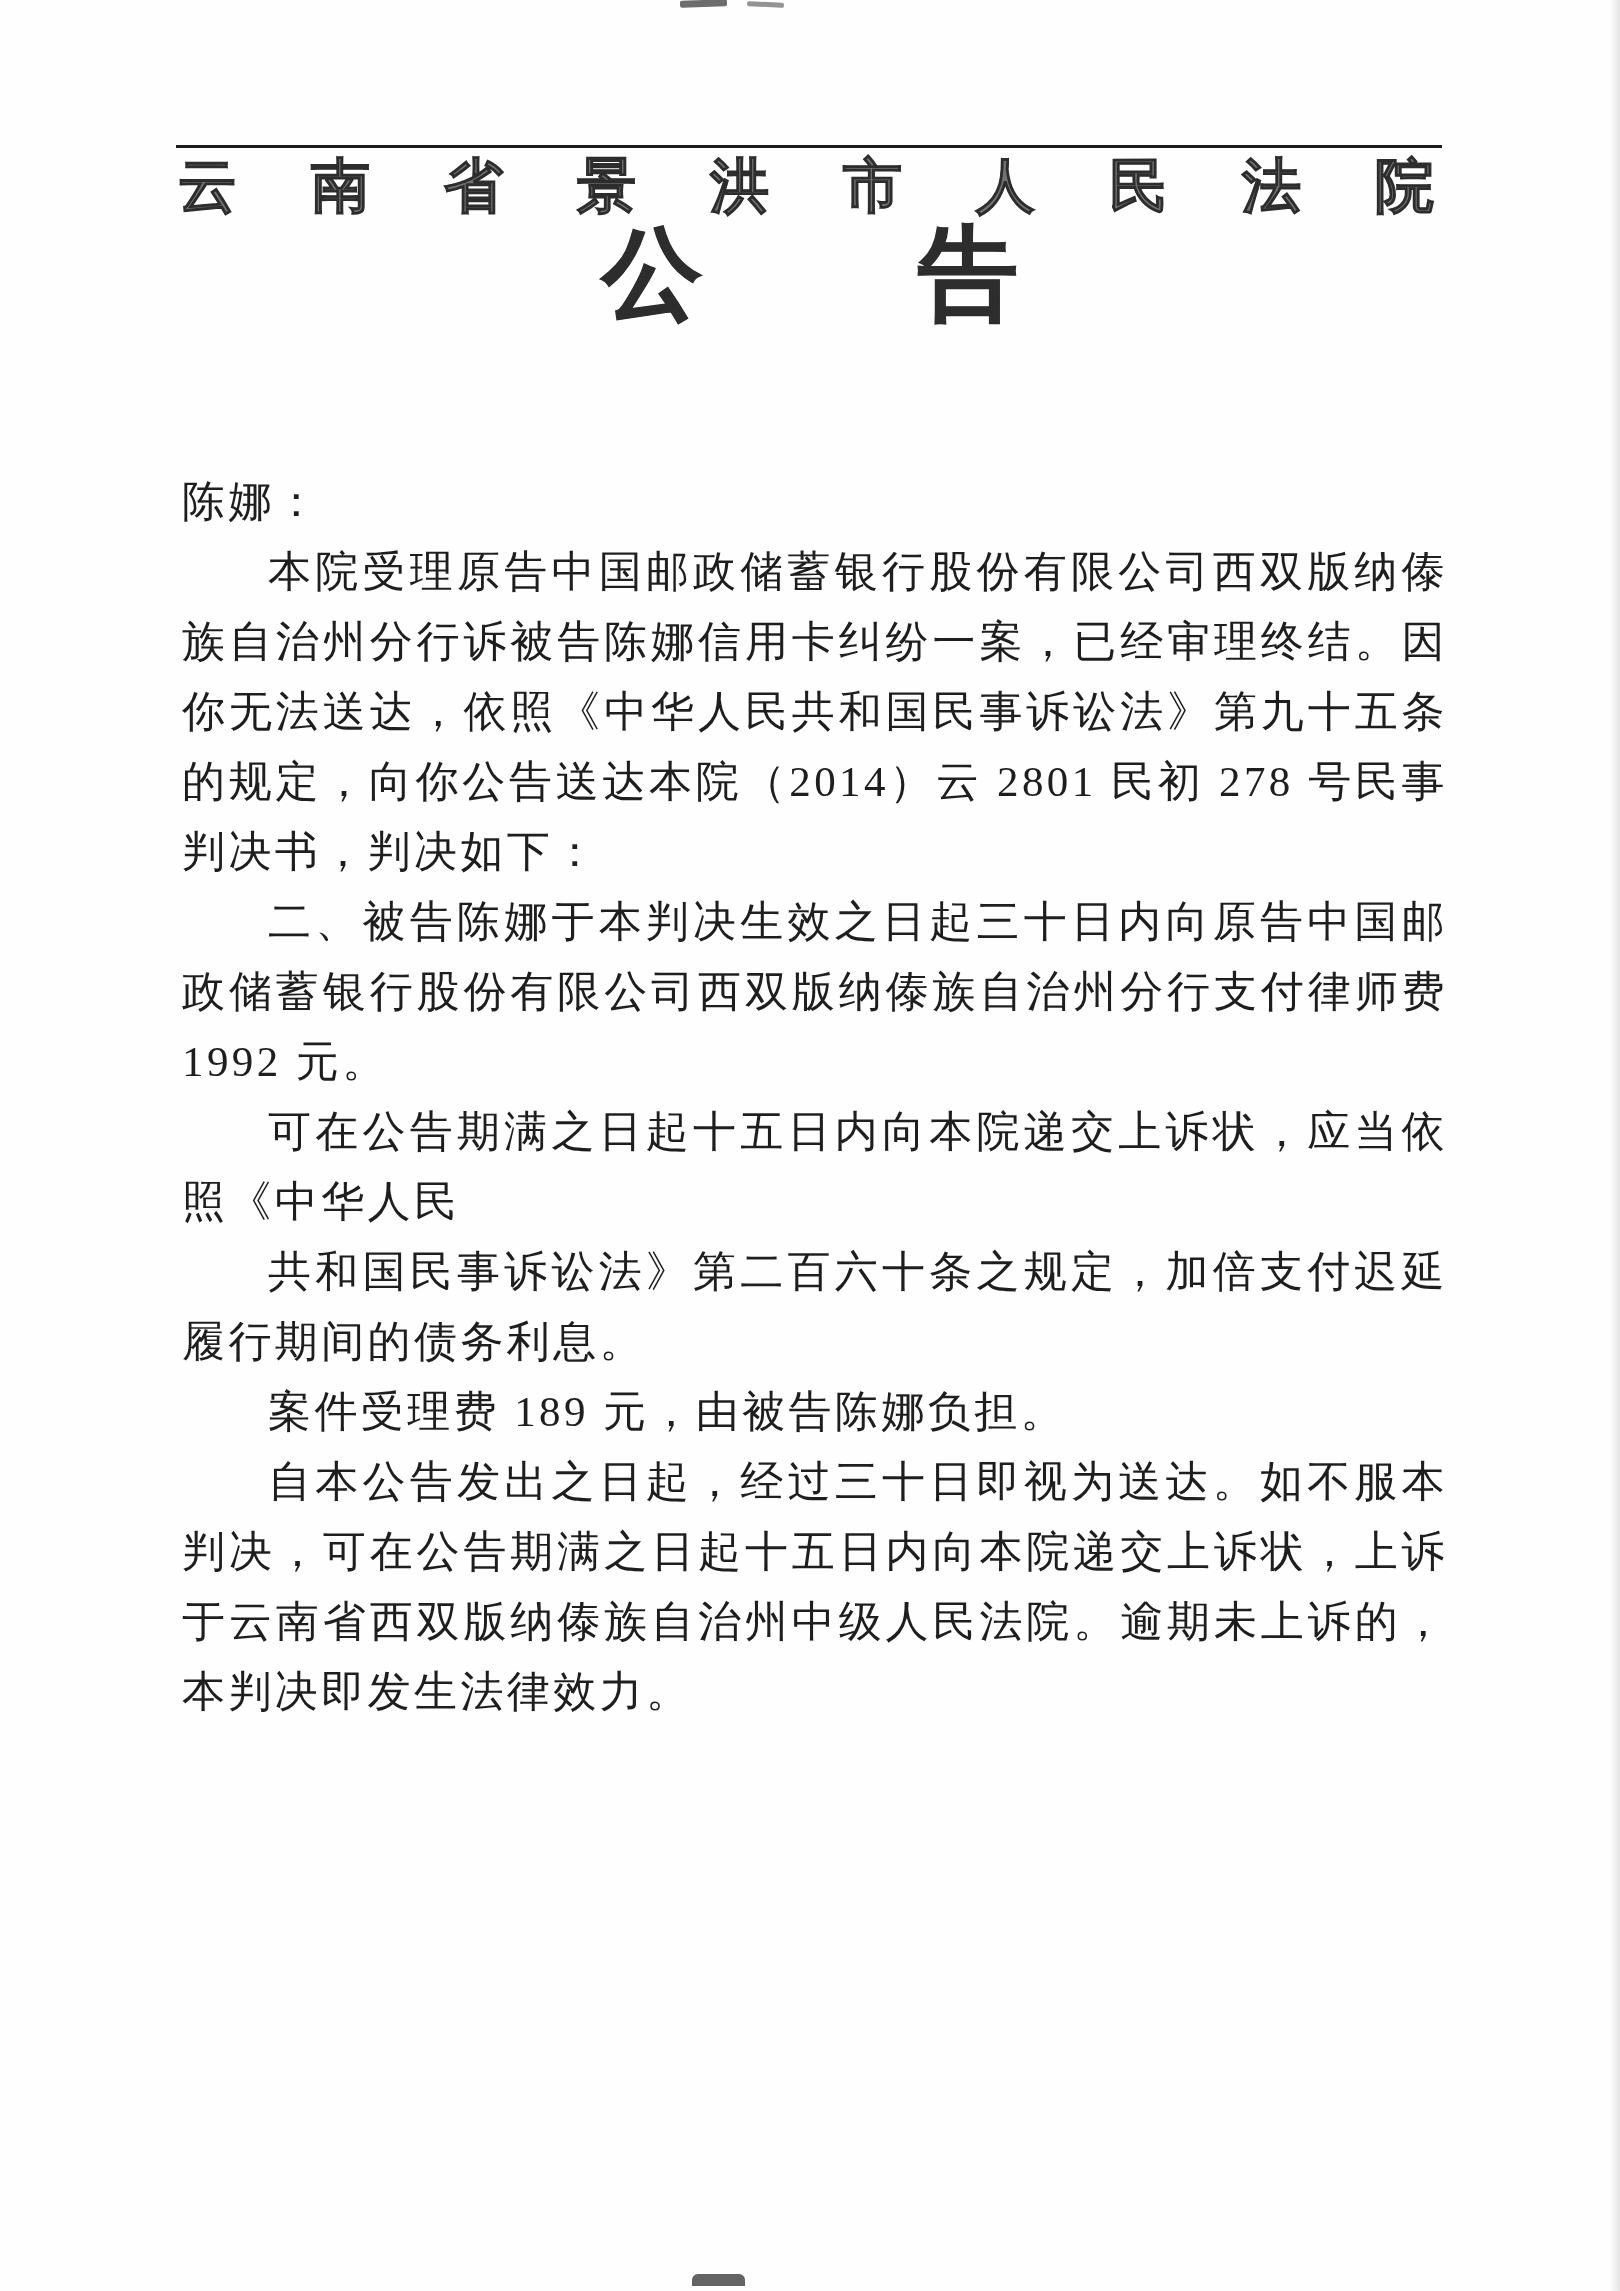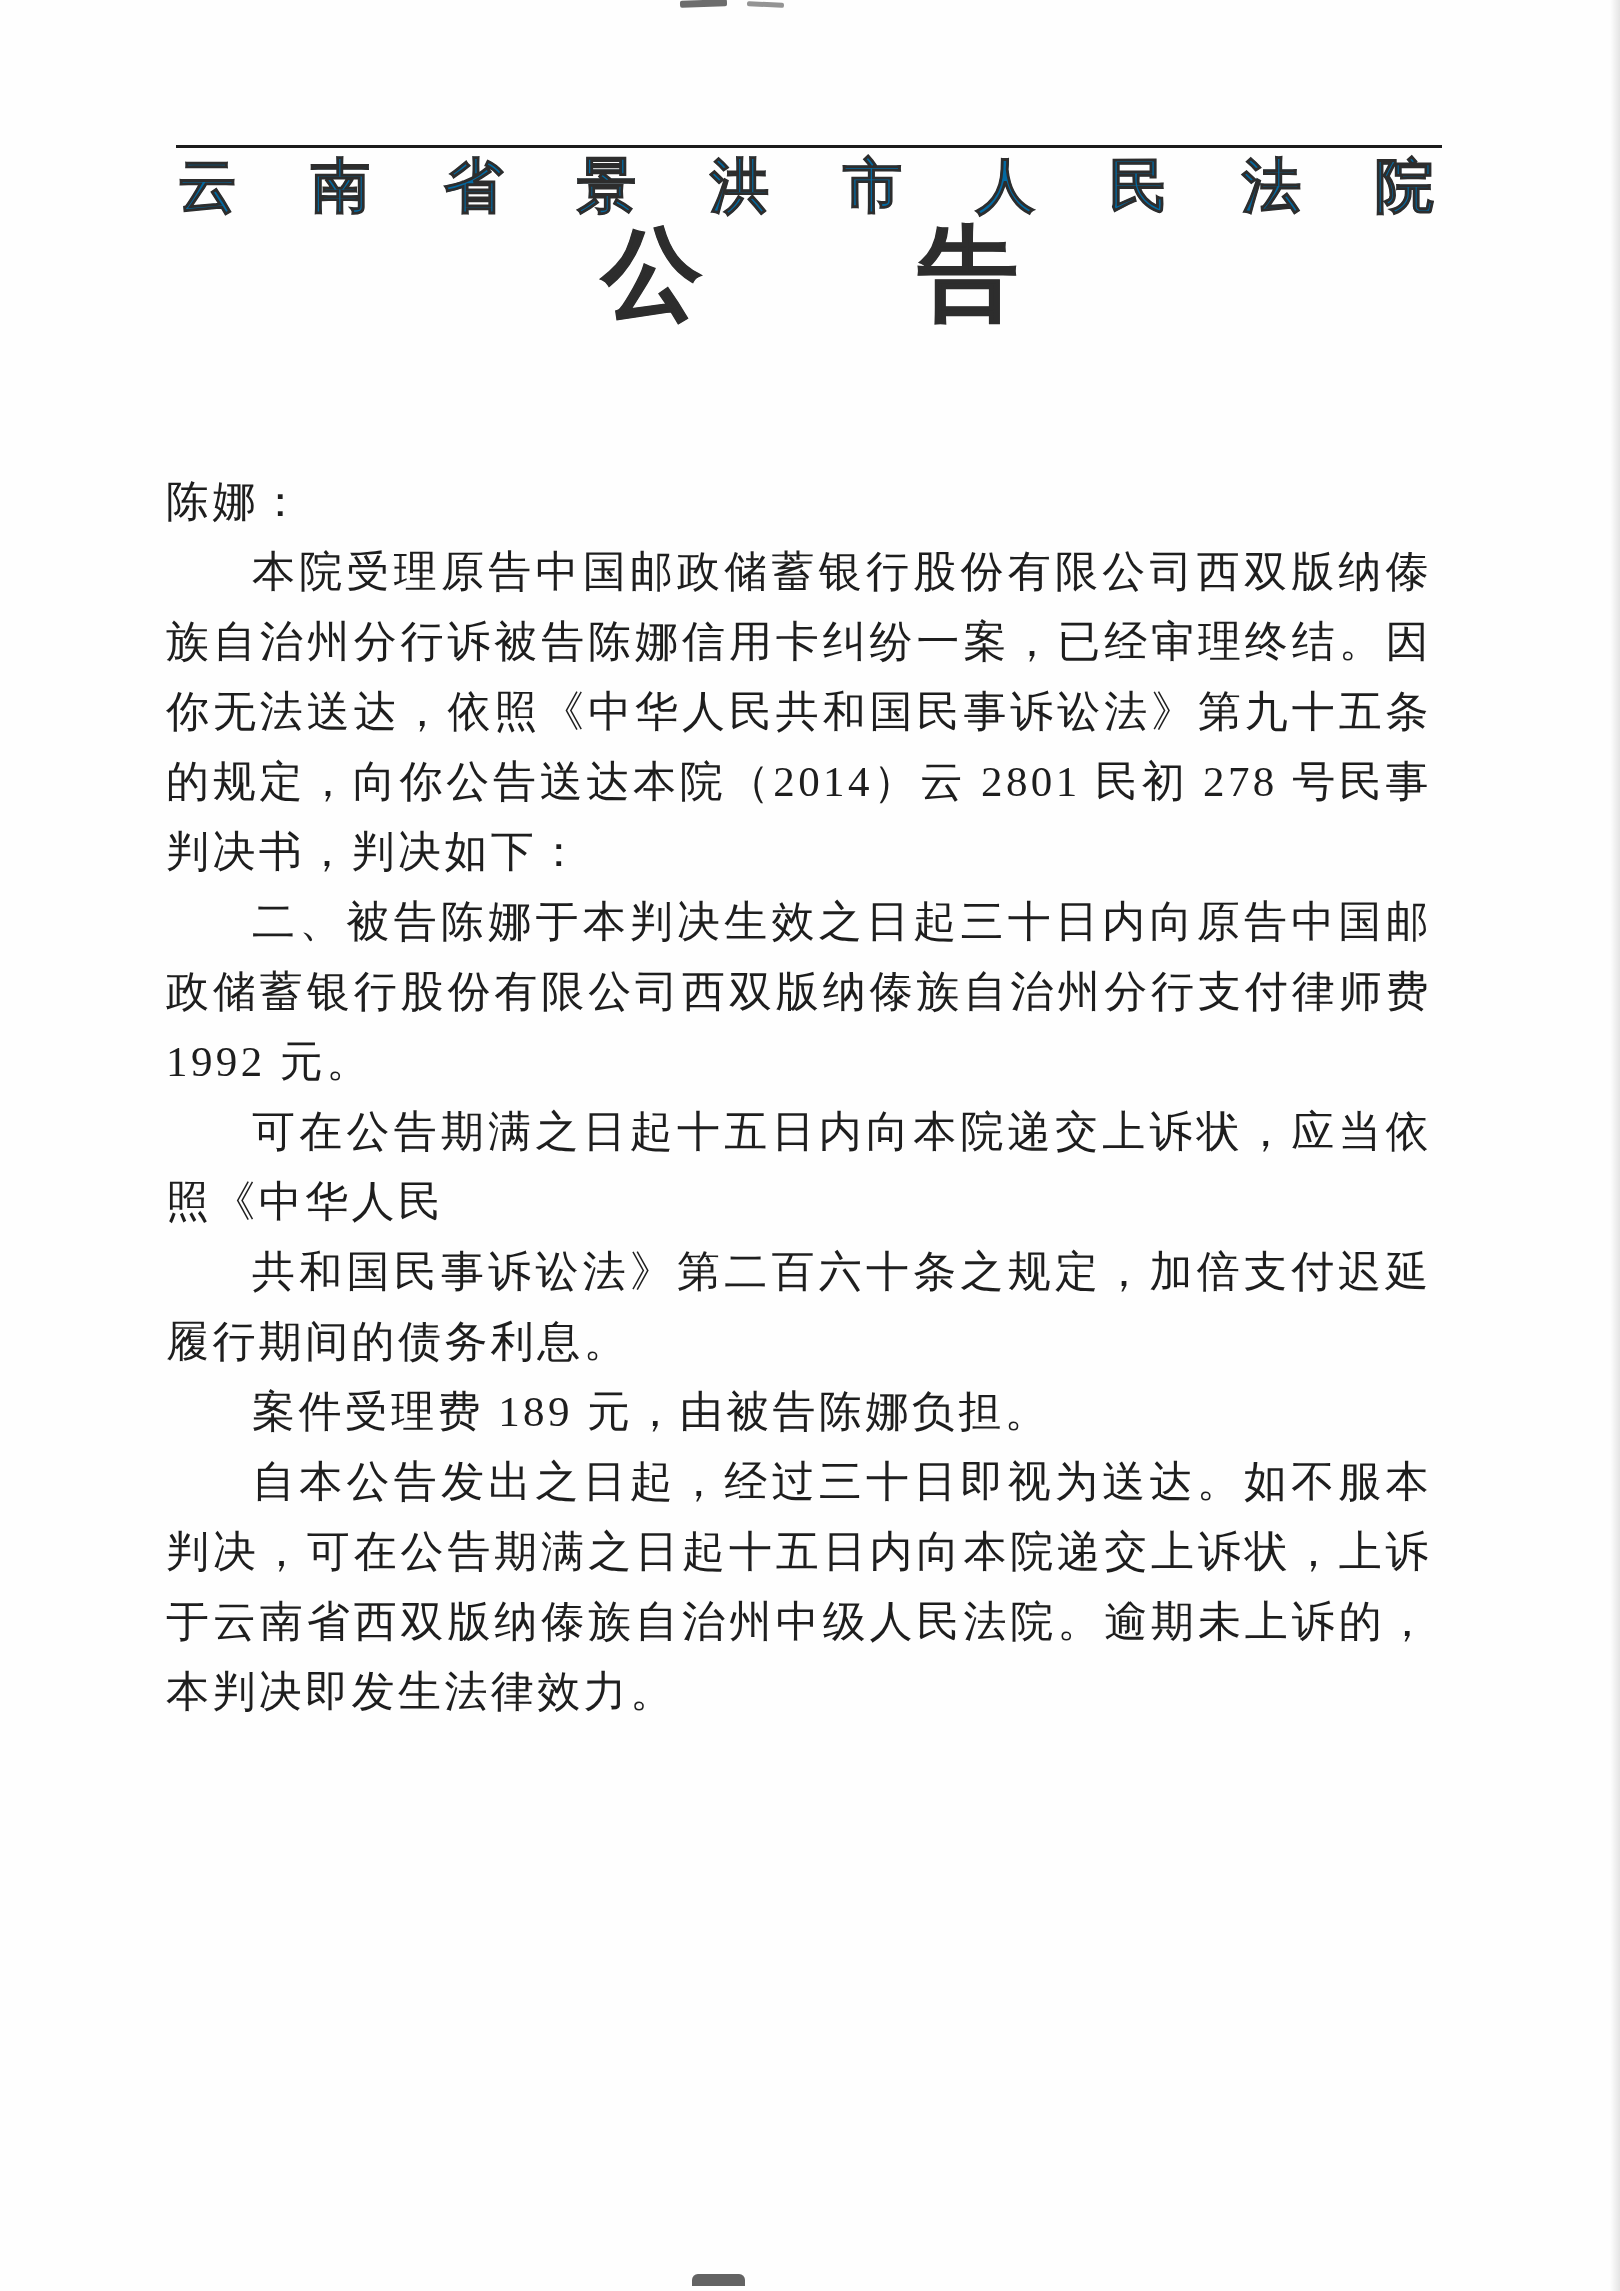--- a/index.html
+++ b/index.html
@@ -40,21 +40,21 @@
   }
   .court {
     position: absolute;
     left: 178px; top: 147px;
     margin: 0;
     width: 1264px;
     white-space: nowrap;
     font-size: 59px;
     font-weight: bold;
     letter-spacing: 74px;
-    color: #0369a1;
+    color: #737373;
     -webkit-text-stroke: 1px #2d2d2d;
   }
   .doc-title-row {
     position: absolute;
     left: 178px; top: 208px;
     width: 1264px;
     display: flex;
     justify-content: center;
     text-align: center;
   }
@@ -62,21 +62,21 @@
     font-size: 100px;
     font-weight: bold;
     color: #2d2d2d;
     letter-spacing: 216px;
     margin-right: -216px;
     white-space: nowrap;
     -webkit-text-stroke: 1px #2d2d2d;
   }
   .doc-body {
     position: absolute;
-    left: 166px; top: 467px;
+    left: 182px; top: 467px;
     width: 1266px;
     font-size: 43px;
     line-height: 70px;
     color: #1e1e1e;
     letter-spacing: 3.4px;
   }
   .doc-body p {
     margin: 0;
     text-align: justify;
   }

